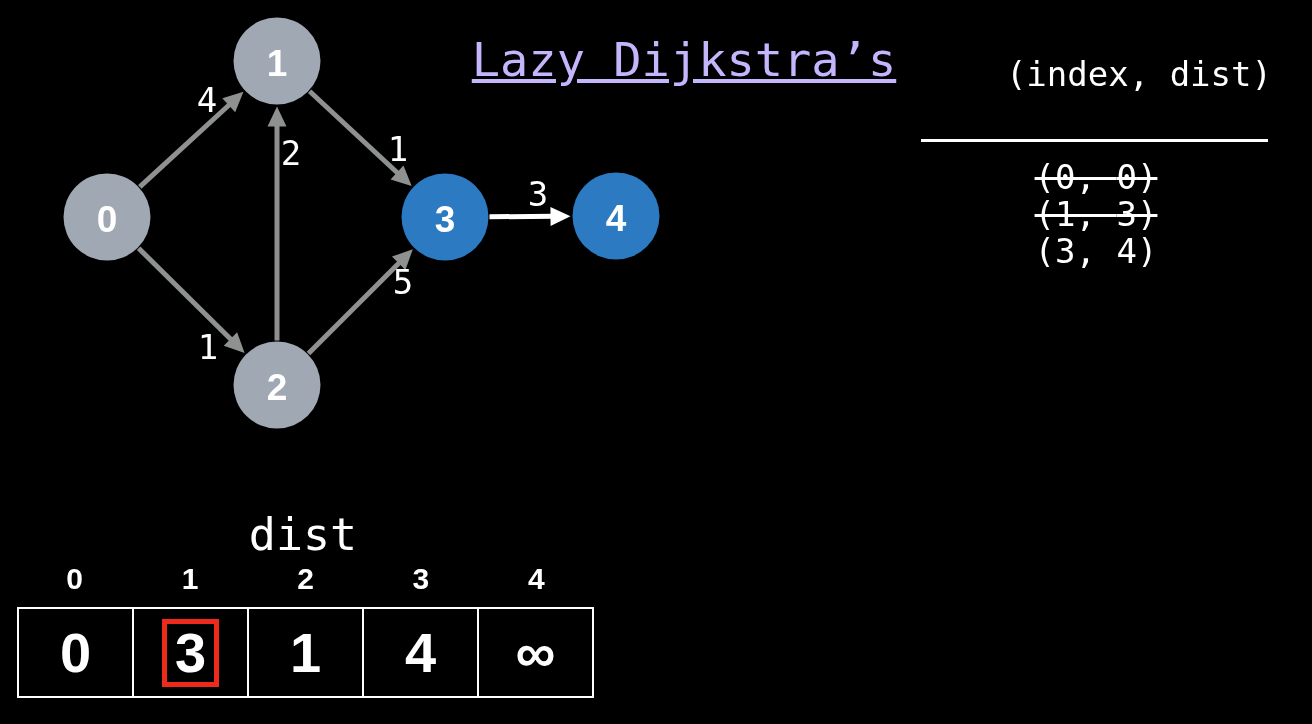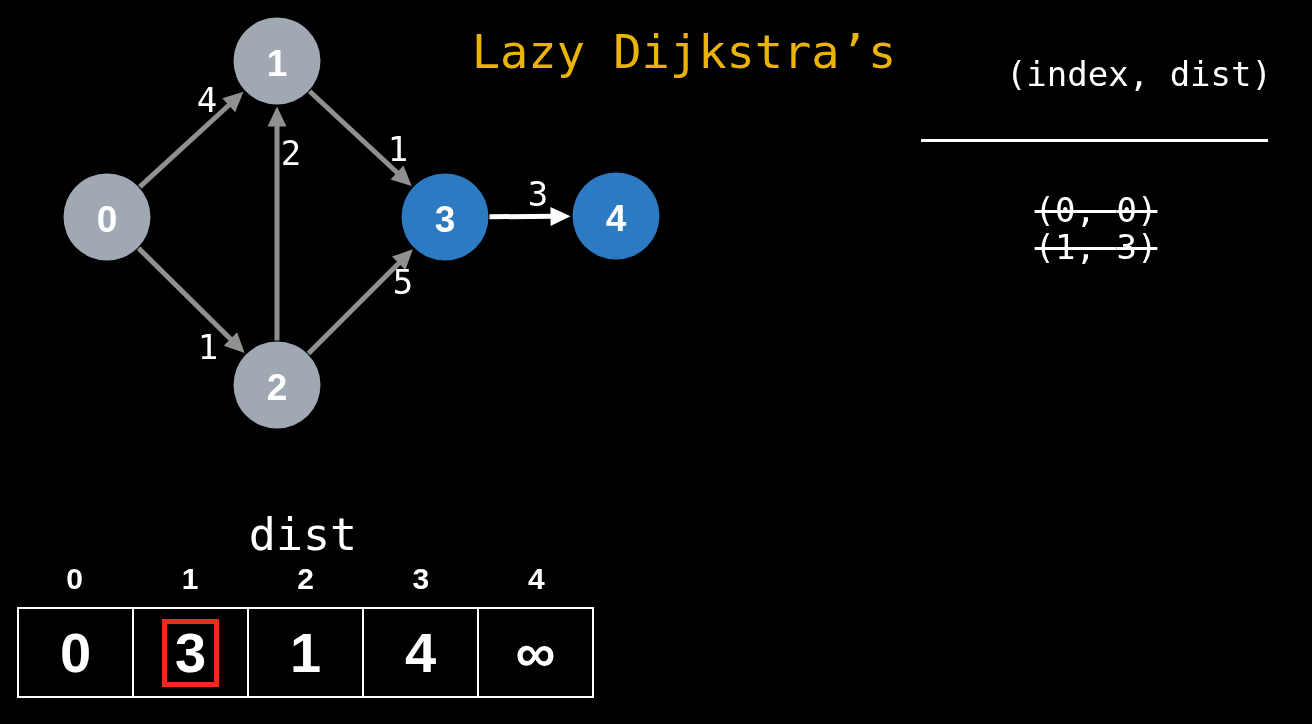--- a/index.html
+++ b/index.html
@@ -1,36 +1,35 @@
 <!DOCTYPE html>
 <html style="--red: #ee2a1d;"><head>
 <meta charset="utf-8">
 <style>
   html,body{margin:0;padding:0;background:#000;}
   body{
     position:relative;width:1312px;height:724px;overflow:hidden;
     font-family:"DejaVu Sans Mono",monospace;color:#fff;
   }
   .title{
-    position:absolute;left:684px;top:24px;transform:translateX(-50%);
-    font:400 47px "DejaVu Sans Mono",monospace;color:#eab308;white-space:nowrap;
+    position:absolute;left:684px;top:32px;transform:translateX(-50%);
+    font:400 47px "DejaVu Sans Mono",monospace;color:#c4b5fd;white-space:nowrap;text-decoration:underline;
   }
   #graph-svg{position:absolute;left:0;top:0;}
   .node-label{font:700 37px "Liberation Sans",sans-serif;fill:#fff;}
   .edge-weight{font:400 34px "DejaVu Sans Mono",monospace;fill:#fff;}
   
   .pq-header{
     position:absolute;left:920px;top:54px;width:352px;text-align:right;
     font:400 34px "DejaVu Sans Mono",monospace;line-height:40px;white-space:nowrap;
   }
   .pq-underline{position:absolute;left:921px;top:139px;width:347px;height:3px;background:#fff;}
   .pq-entries{
     position:absolute;left:920px;top:159px;width:352px;text-align:center;
     font:400 34px "DejaVu Sans Mono",monospace;
-    margin-top:33px;
   }
   .pq-row{position:relative;height:37px;line-height:37px;white-space:nowrap;}
   .pq-row.tall{height:50px;line-height:50px;}
   .struck{text-decoration:line-through;text-decoration-thickness:3px;}
   .pq-box{
     display:inline-block;border:5px solid var(--red);padding:0 6px;
     line-height:32px;vertical-align:middle;margin-top:-4px;
   }
   .pq-arrow{position:absolute;left:42px;top:50%;transform:translateY(-50%);}
   
@@ -91,20 +90,21 @@
     <text x="616" y="218" text-anchor="middle" dominant-baseline="central" class="node-label">4</text>
   </svg>
 
 <div class="pq-header">
   <div>(index, dist)</div>
 </div>
 <div class="pq-underline"></div>
 <div class="pq-entries" id="pq-entries">
     <div class="pq-row"><span class="struck"><span>(0, </span><span>0</span><span>)</span></span></div>
     <div class="pq-row"><span class="struck"><span>(1, </span><span>3</span><span>)</span></span></div>
+    <div class="pq-row"><span class=""><span>(3, </span><span>4</span><span>)</span></span></div>
   </div>
 
 <div class="dist-label">dist</div>
 <div class="dist-indices" id="dist-indices">
     <span>0</span>
     <span>1</span>
     <span>2</span>
     <span>3</span>
     <span>4</span>
   </div>

